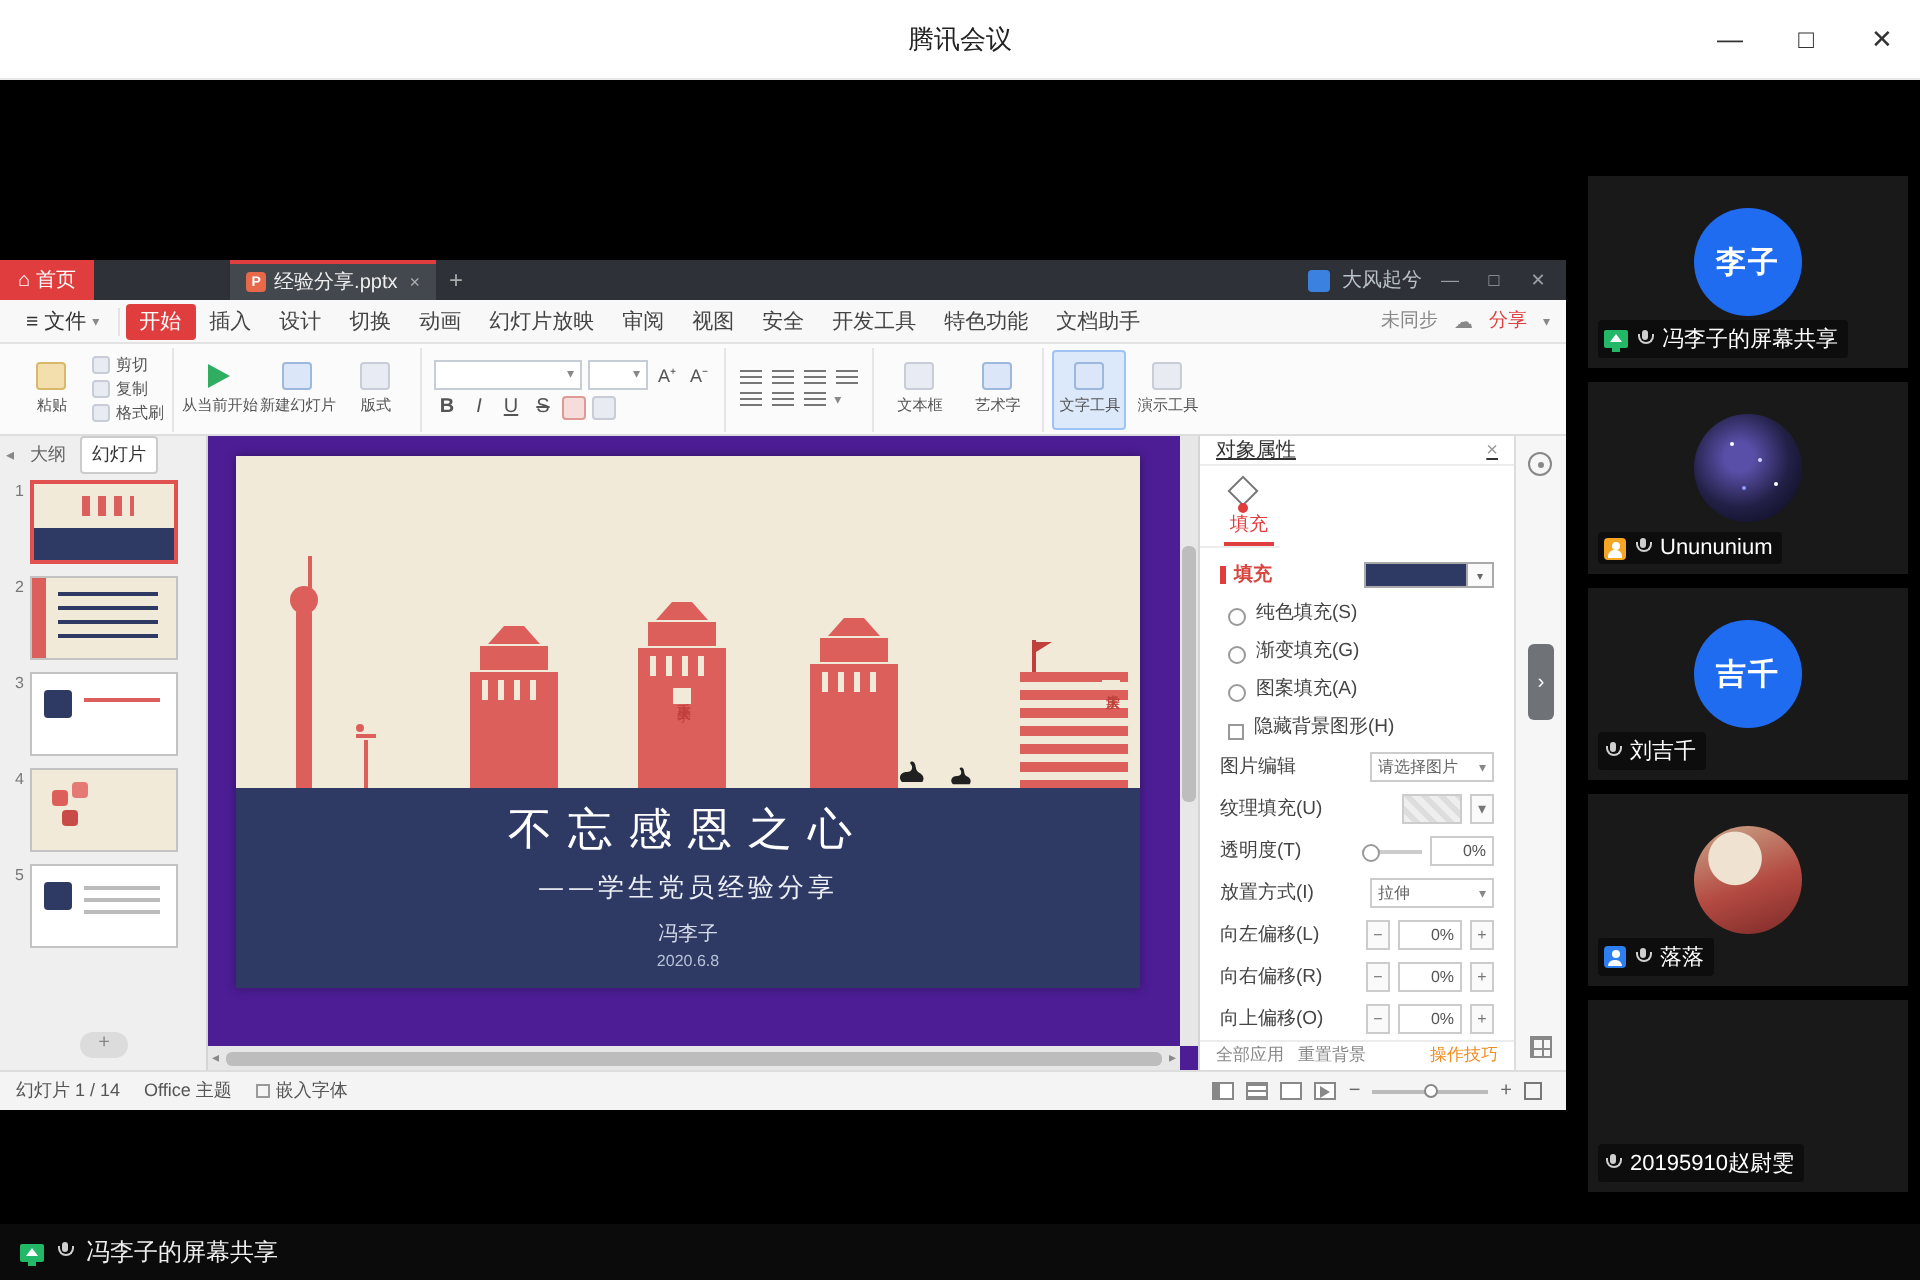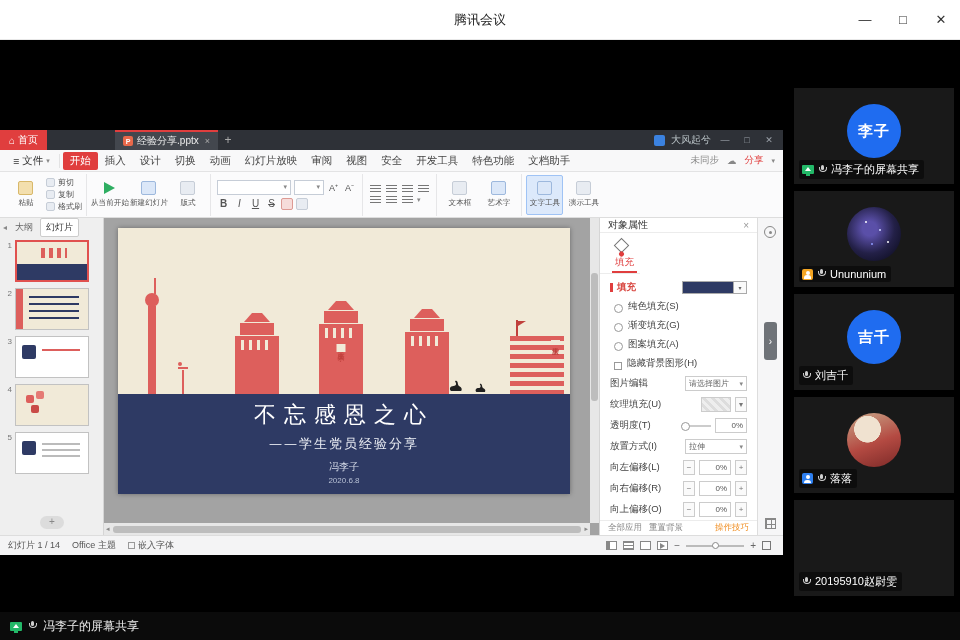--- a/index.html
+++ b/index.html
@@ -77,21 +77,21 @@
   .s1::before{content:"";position:absolute;left:24px;top:6px;width:26px;height:10px;background:repeating-linear-gradient(90deg,#dd5f5c 0 4px,transparent 4px 8px);}
   .s2{background:#f1ead8;} .s2::before{content:"";position:absolute;left:0;top:0;bottom:0;width:7px;background:#dd5f5c;}
   .s2::after{content:"";position:absolute;left:13px;top:7px;width:50px;height:26px;background:repeating-linear-gradient(180deg,#2e3a64 0 2px,transparent 2px 7px);}
   .s3{background:#fff;} .s3::before{content:"";position:absolute;left:6px;top:8px;width:14px;height:14px;background:#2e3a64;border-radius:2px;}
   .s3::after{content:"";position:absolute;left:26px;top:12px;width:38px;height:2px;background:#dd5f5c;}
   .s4{background:#f1ead8;} .s4::before{content:"";position:absolute;left:10px;top:10px;width:8px;height:8px;background:#dd5f5c;border-radius:2px;box-shadow:10px -4px 0 #e57a74,5px 10px 0 #c94b47;}
   .s5{background:#fff;} .s5::before{content:"";position:absolute;left:6px;top:8px;width:14px;height:14px;background:#2e3a64;border-radius:2px;}
   .s5::after{content:"";position:absolute;left:26px;top:10px;width:38px;height:14px;background:repeating-linear-gradient(180deg,#bbb 0 2px,transparent 2px 6px);}
   .newslide{width:24px;height:13px;border-radius:7px;background:#dcdcdc;color:#888;font-size:10px;line-height:11px;text-align:center;margin:4px 0 6px 40px;cursor:pointer;}
 
-  .canvas{flex:1;background:#a3a3a3;position:relative;min-width:0;}
+  .canvas{flex:1;background:#4c1d95;position:relative;min-width:0;}
   .slide{position:absolute;left:14px;top:10px;width:452px;height:266px;background:#f1ead8;box-shadow:0 0 5px rgba(0,0,0,.35);overflow:hidden;}
   .s-navy{position:absolute;left:0;right:0;bottom:0;height:100px;background:#2e3a64;text-align:center;color:#fff;padding-top:6px;}
   .s-title{font-family:"DejaVu Serif",serif;font-size:22px;letter-spacing:8px;}
   .s-sub{font-family:"DejaVu Serif",serif;font-size:13px;letter-spacing:2px;margin-top:5px;color:#eceff5;}
   .s-author{font-size:10px;margin-top:7px;color:#d5dbe8;}
   .s-date{font-size:8px;margin-top:2px;color:#b7c0d4;}
   .s-skyline{position:absolute;left:0;right:0;bottom:100px;height:150px;}
   .skyel{position:absolute;bottom:0;}
   .tower{left:30px;width:8px;height:88px;background:#dd5f5c;}
   .tower::before{content:"";position:absolute;left:-3px;top:-13px;width:14px;height:14px;border-radius:50%;background:#dd5f5c;}
@@ -113,21 +113,21 @@
   .stripebld::before{content:"";position:absolute;left:6px;top:-16px;width:2px;height:16px;background:#c0403c;}
   .stripebld::after{content:"";position:absolute;left:8px;top:-15px;border-top:5px solid #c0403c;border-right:8px solid transparent;}
   .plaque2{position:absolute;right:4px;top:4px;background:#f1ead8;color:#c0403c;writing-mode:vertical-rl;font-size:7px;line-height:1;padding:2px 1px;}
   .vscroll{position:absolute;right:0;top:0;bottom:12px;width:9px;background:#e7e7e7;}
   .vthumb{position:absolute;left:1px;right:1px;top:18%;height:42%;background:#bdbdbd;border-radius:3px;}
   .hscroll{position:absolute;left:0;right:9px;bottom:0;height:12px;background:#e7e7e7;display:flex;align-items:center;justify-content:space-between;font-size:7px;color:#888;padding:0 2px;}
   .hthumb{flex:1;height:7px;margin:0 3px;background:#bdbdbd;border-radius:3px;}
 
   
   .props{width:158px;background:#fff;border-left:1px solid #d5d5d5;display:flex;flex-direction:column;font-size:9.5px;color:#444;}
-  .phead{height:20px;display:flex;align-items:center;padding:0 8px;border-bottom:1px solid #ececec;font-size:10px;color:#333;}
+  .phead{height:20px;display:flex;align-items:center;padding:0 8px;border-bottom:1px solid #ececec;font-size:10px;color:#333;text-decoration:underline;}
   .phead .x{margin-left:auto;color:#999;}
   .pcat{padding:5px 0 0 12px;border-bottom:1px solid #ececec;display:flex;flex-direction:column;align-items:flex-start;width:40px;}
   .bucket{width:11px;height:11px;border:1.5px solid #777;transform:rotate(45deg);margin:2px 0 4px 4px;position:relative;}
   .bucket::after{content:"";position:absolute;right:-4px;bottom:-4px;width:5px;height:5px;border-radius:50%;background:#e03e3e;}
   .pcat-lbl{color:#e03e3e;border-bottom:2px solid #e03e3e;padding:1px 3px 2px;}
   .psec{display:flex;align-items:center;padding:7px 10px 3px;}
   .psec .bullet{width:3px;height:9px;background:#e03e3e;margin-right:4px;}
   .psec .sec-lbl{font-weight:bold;color:#d8453f;}
   .swatchwrap{margin-left:auto;display:flex;}
   .swatch{width:52px;height:13px;background:#2e3a64;border:1px solid #aaa;}

